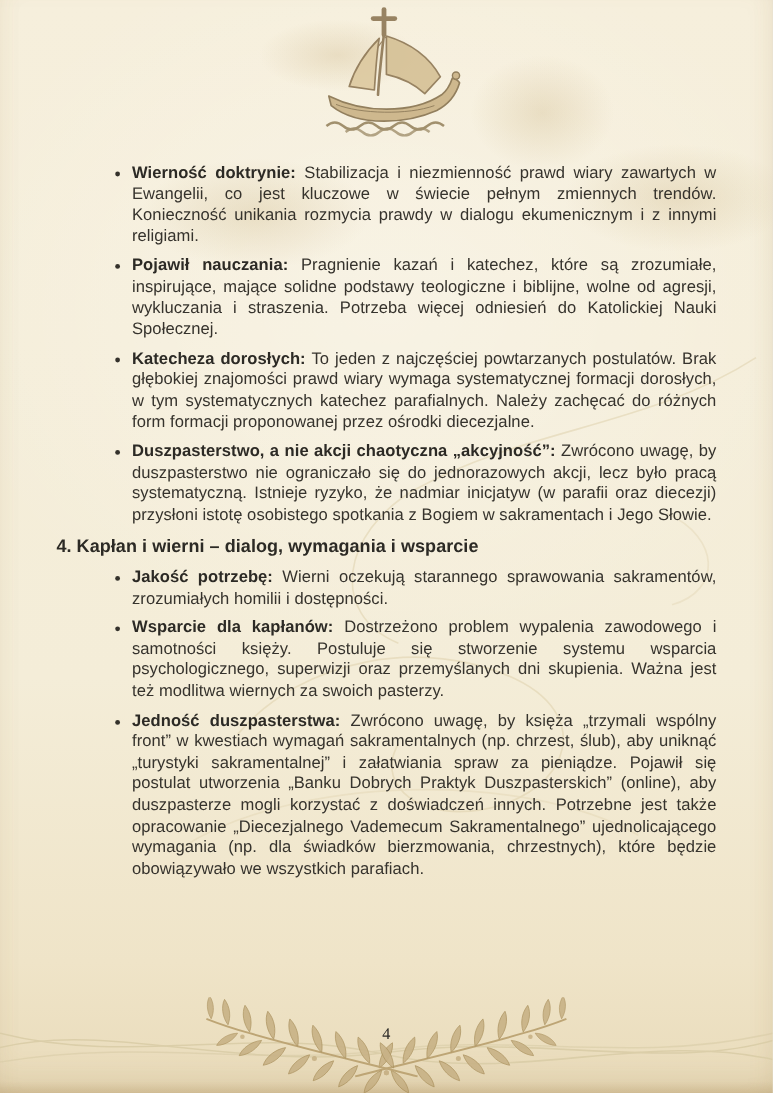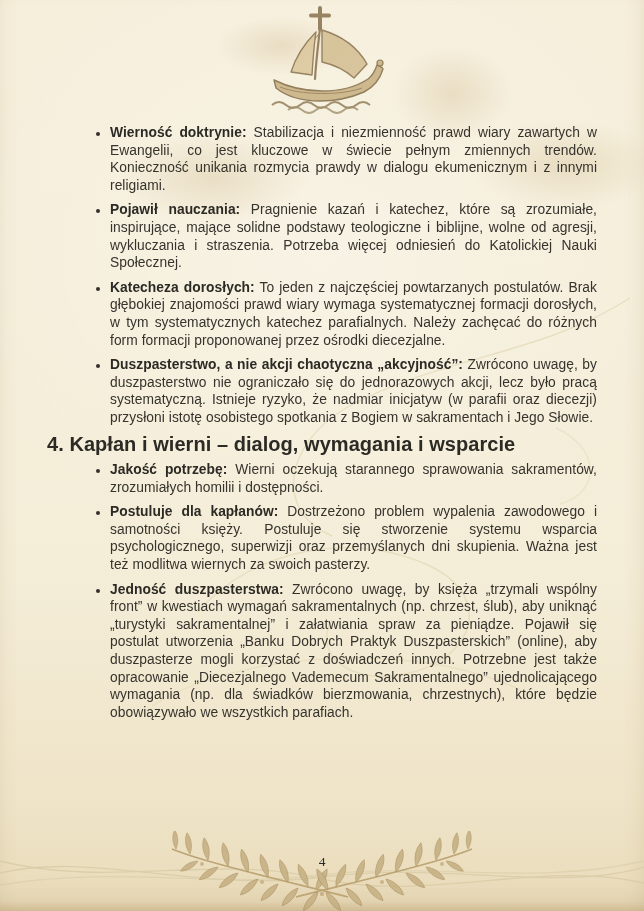--- a/index.html
+++ b/index.html
@@ -15,24 +15,24 @@
   .page::after{content:"";position:absolute;left:0;right:0;bottom:0;height:10px;
     background:linear-gradient(to bottom,rgba(166,136,84,0),rgba(166,136,84,.20));pointer-events:none;}
   .cloud{position:absolute;border-radius:50%;pointer-events:none;
     background:radial-gradient(closest-side, rgba(201,178,129,.30), rgba(201,178,129,0));}
   .c1{left:118px;top:132px;width:190px;height:92px;}
   .c2{left:392px;top:46px;width:120px;height:96px;}
   .c3{left:470px;top:120px;width:190px;height:90px;}
   .c4{left:216px;top:16px;width:130px;height:60px;}
   .ship{position:absolute;left:228px;top:4px;width:190px;height:110px;opacity:.88;}
   .swirls{position:absolute;left:0;top:0;width:644px;height:911px;pointer-events:none;}
-  .content{position:absolute;left:47px;width:550px;top:124px;
+  .content{position:absolute;left:47px;width:550px;top:135px;
     font-size:13.8px;line-height:17.6px;text-align:justify;letter-spacing:.05px;}
   .content p{margin:0 0 8px 0;}
-  .content h2{font-size:20px;line-height:17.6px;margin:9px 0 8px 0;color:#2c2a25;}
+  .content h2{font-size:15px;line-height:17.6px;margin:9px 0 8px 0;color:#2c2a25;}
   ul.bullets{margin:0 0 3px 0;padding:0 0 0 63px;list-style:disc outside;}
   ul.bullets li{margin:0 0 7px 0;}
   ul.bullets li::marker{color:#34312b;font-size:12px;}
   .term{font-weight:bold;color:#2c2a25;}
   .flourish{position:absolute;left:0;bottom:0;width:644px;height:80px;}
   .pagenum{position:absolute;left:0;right:0;top:854px;text-align:center;
     font-family:"Liberation Serif",serif;font-size:13.5px;color:#2c2a26;}
 </style>
 </head>
 <body>
@@ -75,21 +75,21 @@
       <li><b class="term">Wierność doktrynie:</b> <span>Stabilizacja i niezmienność prawd wiary zawartych w Ewangelii, co jest kluczowe w świecie pełnym zmiennych trendów. Konieczność unikania rozmycia prawdy w dialogu ekumenicznym i z innymi religiami.</span></li>
       <li><b class="term">Pojawił nauczania:</b> <span>Pragnienie kazań i katechez, które są zrozumiałe, inspirujące, mające solidne podstawy teologiczne i biblijne, wolne od agresji, wykluczania i straszenia. Potrzeba więcej odniesień do Katolickiej Nauki Społecznej.</span></li>
       <li><b class="term">Katecheza dorosłych:</b> <span>To jeden z najczęściej powtarzanych postulatów. Brak głębokiej znajomości prawd wiary wymaga systematycznej formacji dorosłych, w tym systematycznych katechez parafialnych. Należy zachęcać do różnych form formacji proponowanej przez ośrodki diecezjalne.</span></li>
       <li><b class="term">Duszpasterstwo, a nie akcji chaotyczna „akcyjność”:</b> <span>Zwrócono uwagę, by duszpasterstwo nie ograniczało się do jednorazowych akcji, lecz było pracą systematyczną. Istnieje ryzyko, że nadmiar inicjatyw (w parafii oraz diecezji) przysłoni istotę osobistego spotkania z Bogiem w sakramentach i Jego Słowie.</span></li>
     </ul>
 
     <h2>4. Kapłan i wierni – dialog, wymagania i wsparcie</h2>
 
     <ul class="bullets">
       <li><b class="term">Jakość potrzebę:</b> <span>Wierni oczekują starannego sprawowania sakramentów, zrozumiałych homilii i dostępności.</span></li>
-      <li><b class="term">Postuluje dla kapłanów:</b> <span>Dostrzeżono problem wypalenia zawodowego i samotności księży. Postuluje się stworzenie systemu wsparcia psychologicznego, superwizji oraz przemyślanych dni skupienia. Ważna jest też modlitwa wiernych za swoich pasterzy.</span></li>
+      <li><b class="term">Wsparcie dla kapłanów:</b> <span>Dostrzeżono problem wypalenia zawodowego i samotności księży. Postuluje się stworzenie systemu wsparcia psychologicznego, superwizji oraz przemyślanych dni skupienia. Ważna jest też modlitwa wiernych za swoich pasterzy.</span></li>
       <li><b class="term">Jedność duszpasterstwa:</b> <span>Zwrócono uwagę, by księża „trzymali wspólny front” w kwestiach wymagań sakramentalnych (np. chrzest, ślub), aby uniknąć „turystyki sakramentalnej” i załatwiania spraw za pieniądze. Pojawił się postulat utworzenia „Banku Dobrych Praktyk Duszpasterskich” (online), aby duszpasterze mogli korzystać z doświadczeń innych. Potrzebne jest także opracowanie „Diecezjalnego Vademecum Sakramentalnego” ujednolicającego wymagania (np. dla świadków bierzmowania, chrzestnych), które będzie obowiązywało we wszystkich parafiach.</span></li>
     </ul>
 
   </main>
 
   <svg class="flourish" viewBox="0 0 644 80" aria-hidden="true">
     <g stroke="#d9cca6" stroke-width="1.3" fill="none" opacity=".85">
       <path d="M0,42 C90,20 200,62 322,46 C444,30 556,62 644,36"></path>
       <path d="M0,30 C110,58 214,22 322,48 C430,72 540,28 644,52"></path>
       <path d="M0,54 C120,34 216,58 322,44 C428,30 532,56 644,30" opacity=".7"></path>

